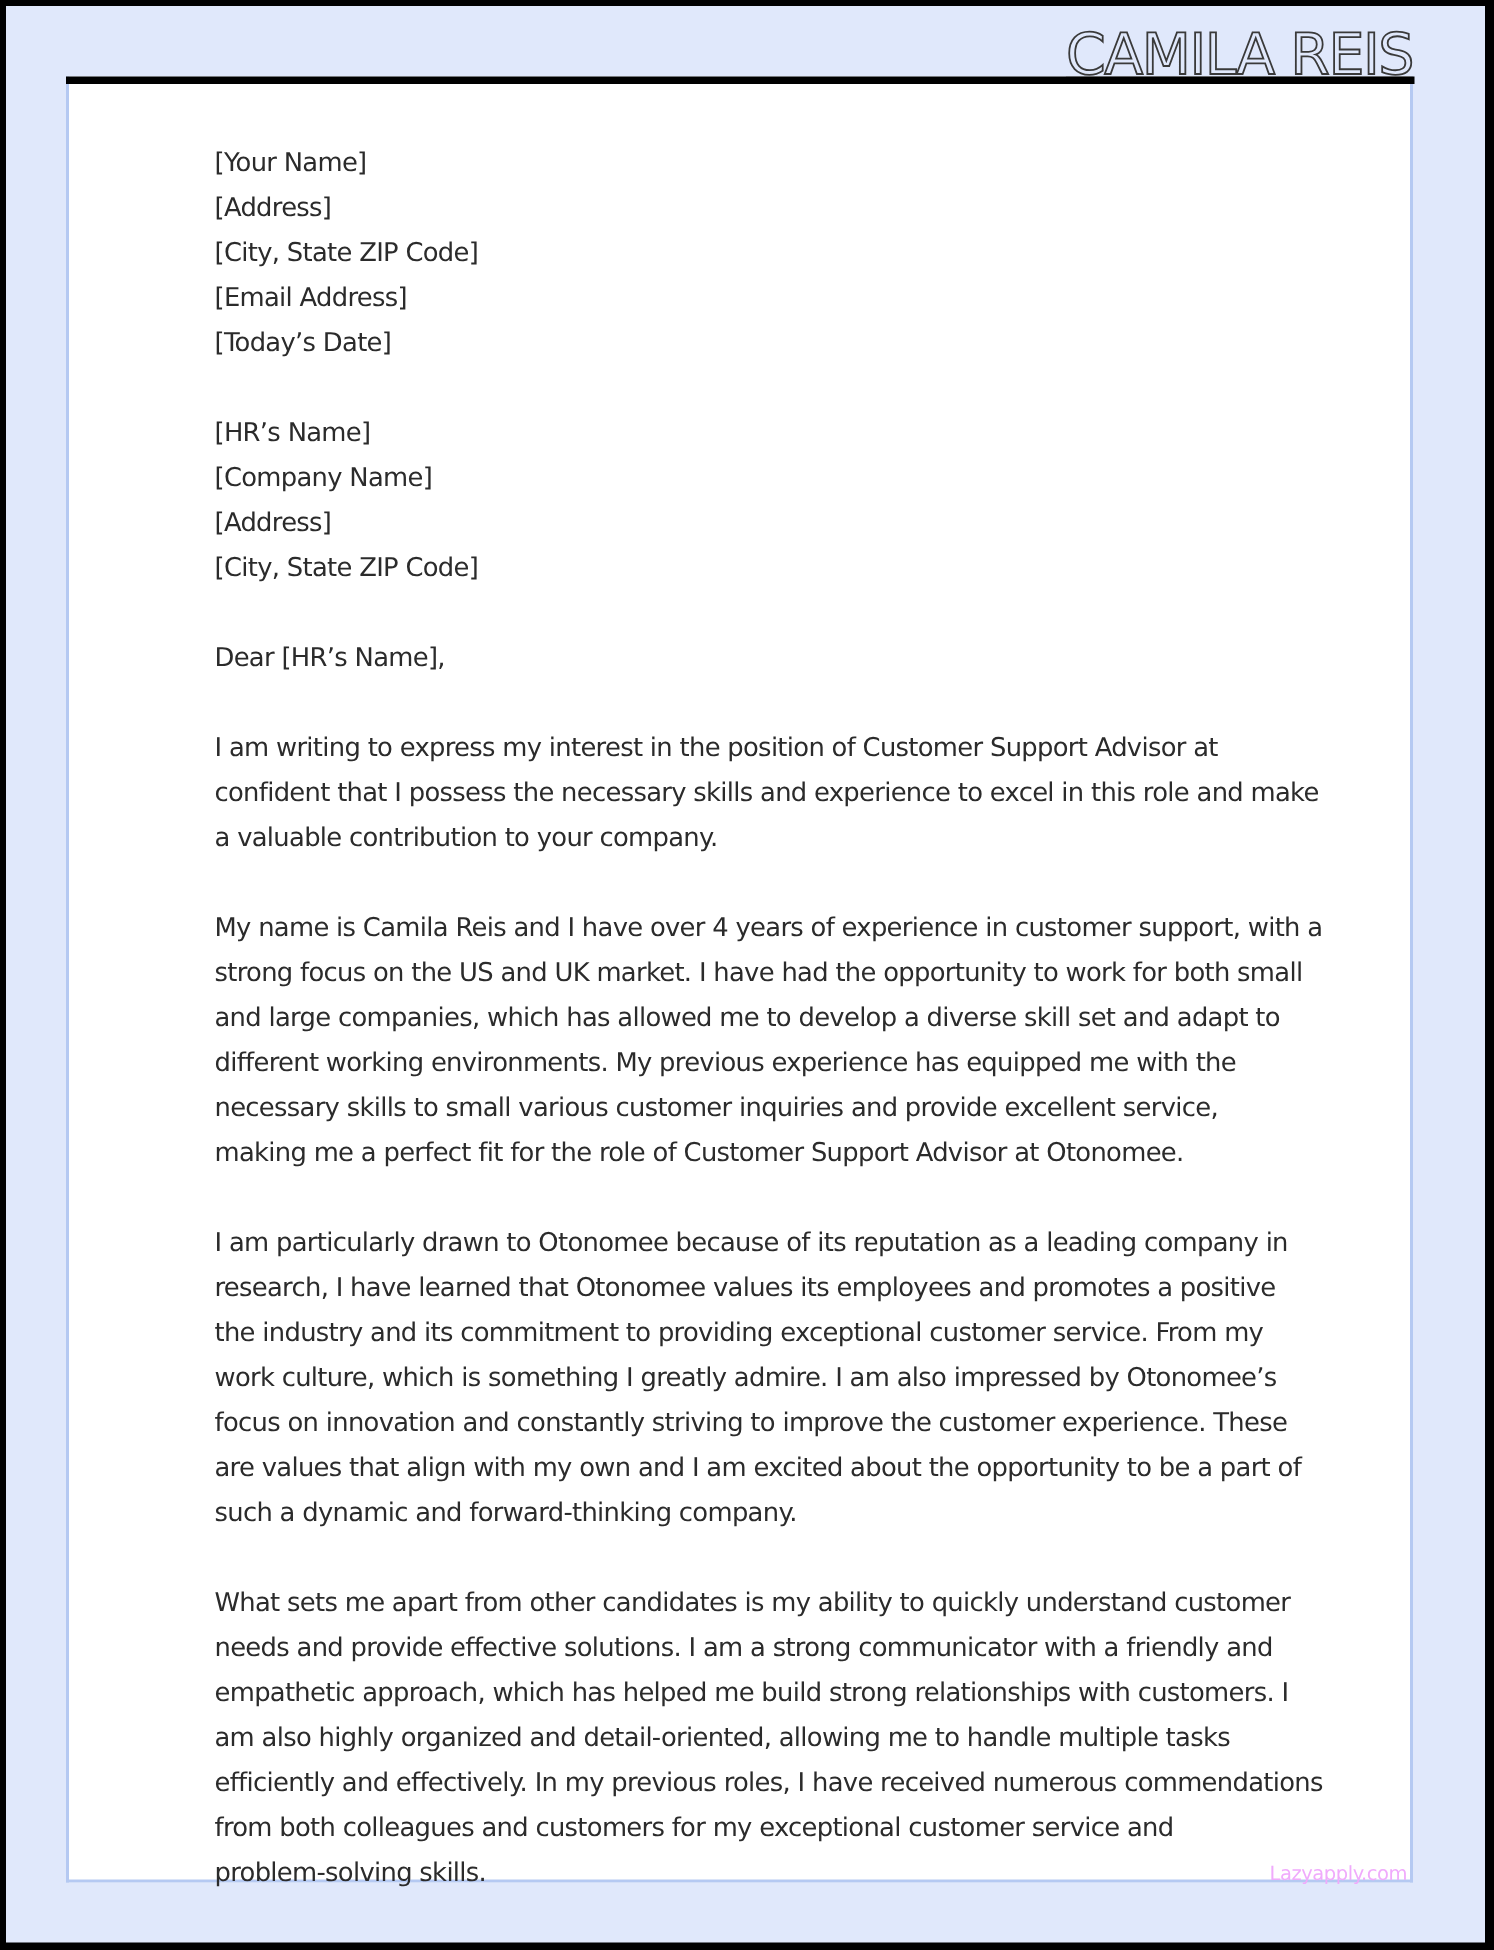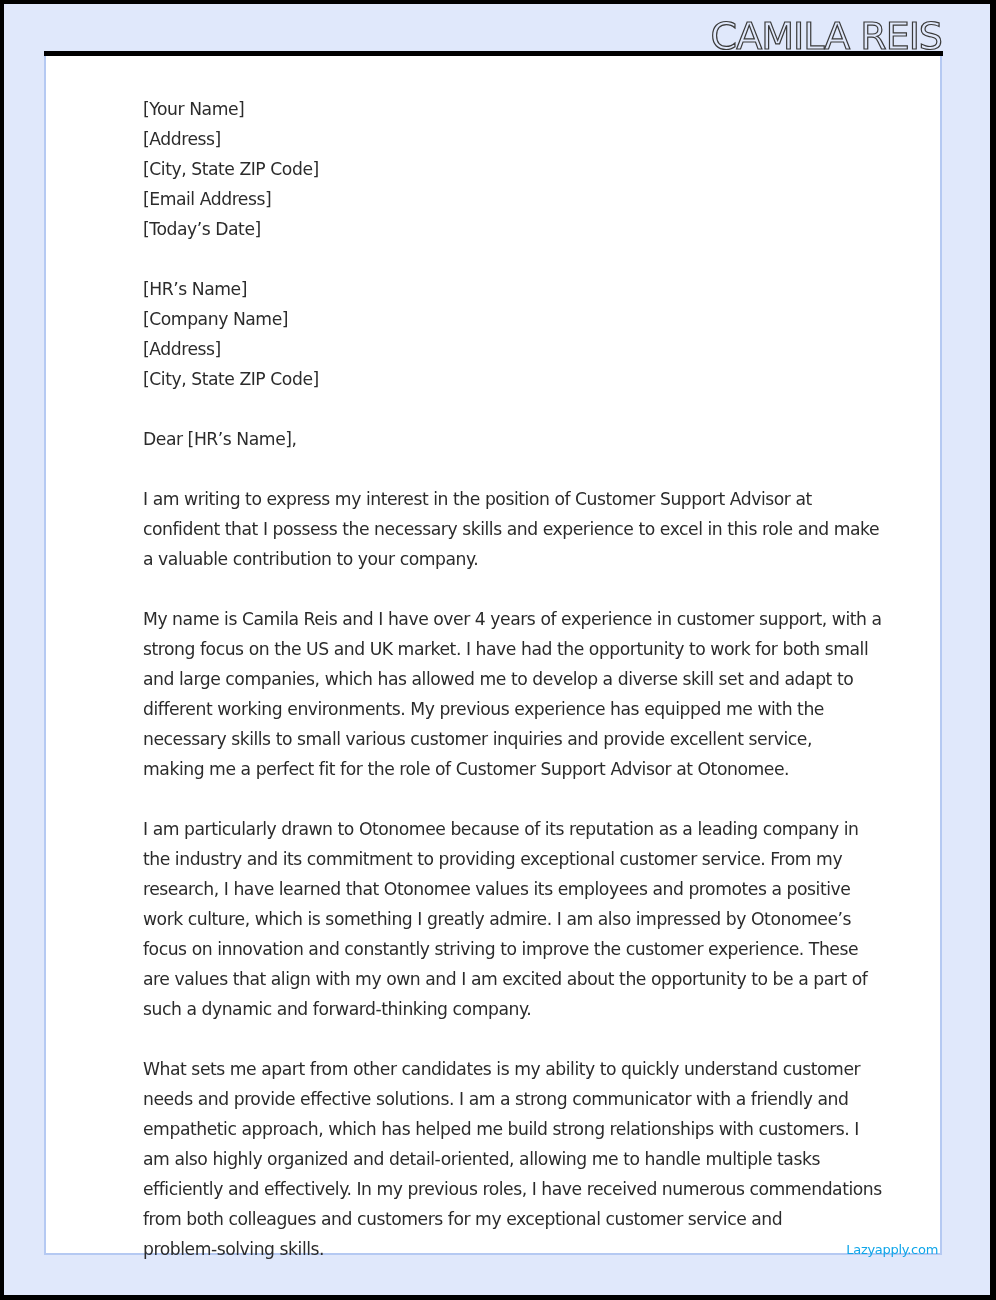--- a/index.html
+++ b/index.html
@@ -79,21 +79,21 @@
   }
   .letter p {
     margin: 0 0 30px 0;
   }
   .watermark {
     position: absolute;
     right: 58px;
     top: 1242px;
     font-family: "DejaVu Sans", sans-serif;
     font-size: 13px;
-    color: #0ea5e9;
+    color: #f0abfc;
     letter-spacing: -0.3px;
   }
 </style>
 </head>
 <body>
 
 <div class="frame">
   <div class="name-title">CAMILA REIS</div>
 </div>
 
@@ -129,22 +129,22 @@
     <span class="line">My name is Camila Reis and I have over 4 years of experience in customer support, with a</span>
     <span class="line">strong focus on the US and UK market. I have had the opportunity to work for both small</span>
     <span class="line">and large companies, which has allowed me to develop a diverse skill set and adapt to</span>
     <span class="line">different working environments. My previous experience has equipped me with the</span>
     <span class="line">necessary skills to small various customer inquiries and provide excellent service,</span>
     <span class="line">making me a perfect fit for the role of Customer Support Advisor at Otonomee.</span>
   </p>
 
   <p>
     <span class="line">I am particularly drawn to Otonomee because of its reputation as a leading company in</span>
+    <span class="line">research, I have learned that Otonomee values its employees and promotes a positive</span>
     <span class="line">the industry and its commitment to providing exceptional customer service. From my</span>
-    <span class="line">research, I have learned that Otonomee values its employees and promotes a positive</span>
     <span class="line">work culture, which is something I greatly admire. I am also impressed by Otonomee’s</span>
     <span class="line">focus on innovation and constantly striving to improve the customer experience. These</span>
     <span class="line">are values that align with my own and I am excited about the opportunity to be a part of</span>
     <span class="line">such a dynamic and forward-thinking company.</span>
   </p>
 
   <p>
     <span class="line">What sets me apart from other candidates is my ability to quickly understand customer</span>
     <span class="line">needs and provide effective solutions. I am a strong communicator with a friendly and</span>
     <span class="line">empathetic approach, which has helped me build strong relationships with customers. I</span>

